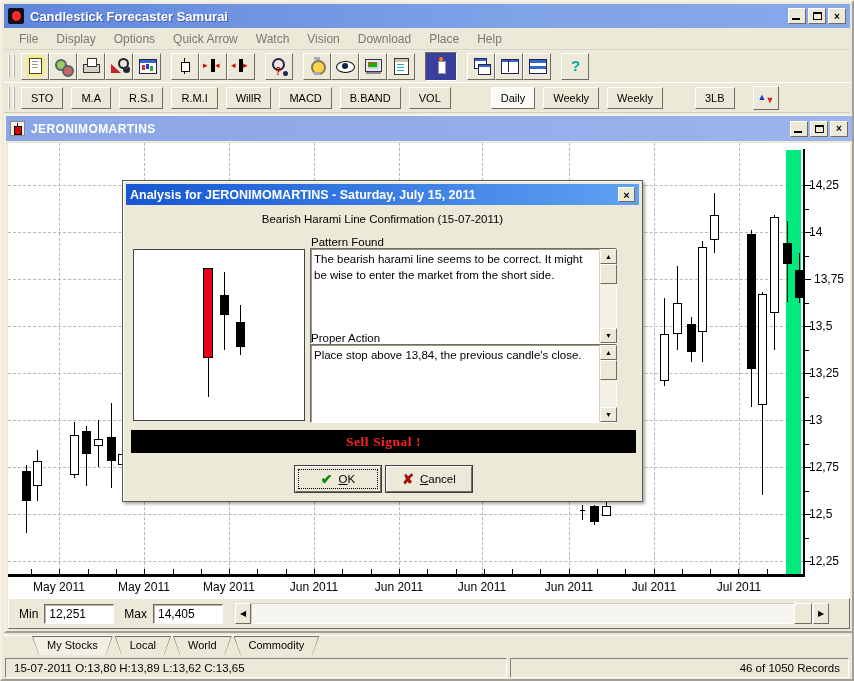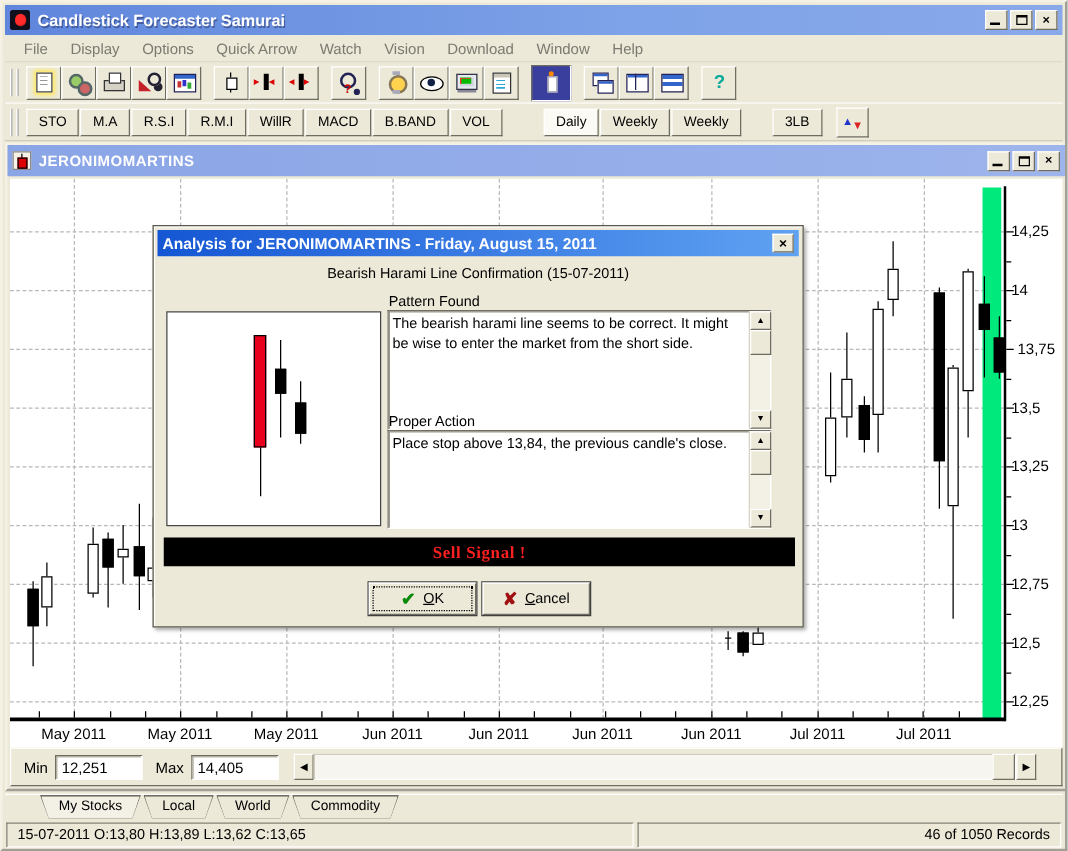--- a/index.html
+++ b/index.html
@@ -34,21 +34,21 @@
   #toolbar1 { top:48px; height:33px; border-bottom:1px solid #fff; }
   #toolbar2 { top:81px; height:30px; border-bottom:1px solid #cfccbc; }
   .tb-handle { width:7px; height:22px; margin:0 6px 0 4px; flex:none;
                border-left:2px ridge #fff; border-right:2px ridge #fff; }
   .tb-groups { display:flex; align-items:center; gap:10px; }
   .tb-group { display:flex; }
   .tbtn { width:28px; height:27px; background:#ECE9D8; border:1px solid; border-color:#fff #6f6d61 #6f6d61 #fff;
           display:flex; align-items:center; justify-content:center; padding:0; cursor:default; }
   .tbtn-pressed { background:#3A3F9E; border-color:#6f6d61 #fff #fff #6f6d61; width:32px; height:29px; }
   .ibtn { height:22px; padding:2px 9px; background:#ECE9D8; border:1px solid; border-color:#fff #6f6d61 #6f6d61 #fff;
-          font-size:11px; color:#000; margin-right:1px; cursor:default; font-family:"Liberation Sans",sans-serif; }
+          font-size:11px; color:#000; margin-right:8px; cursor:default; font-family:"Liberation Sans",sans-serif; }
   .ibtn.active { background:#FBFAF4; }
 
   
   .ic { position:relative; width:20px; height:20px; flex:none; display:inline-block; }
   .ic::before, .ic::after { content:""; position:absolute; }
   .ic-new-report::before { left:4px; top:2px; width:11px; height:14px; background:#fff; border:1px solid #444;
         box-shadow:0 0 3px 2px #ffe95e; }
   .ic-new-report::after { left:7px; top:5px; width:6px; height:8px;
         background:repeating-linear-gradient(#999 0 1px, transparent 1px 3px); }
   .ic-gears::before { left:2px; top:3px; width:8px; height:8px; border:2px solid #566; border-radius:50%; background:#9c6; }
@@ -207,21 +207,21 @@
   </div>
 
   <div class="menubar" id="menubar">
       <span class="menu-item">File</span>
       <span class="menu-item">Display</span>
       <span class="menu-item">Options</span>
       <span class="menu-item">Quick Arrow</span>
       <span class="menu-item">Watch</span>
       <span class="menu-item">Vision</span>
       <span class="menu-item">Download</span>
-      <span class="menu-item">Window</span>
+      <span class="menu-item">Place</span>
       <span class="menu-item">Help</span>
     </div>
 
   <div class="toolbar" id="toolbar1">
     <div class="tb-handle"></div>
     <div class="tb-groups" id="tb1-groups">
         <div class="tb-group">
           <button class="tbtn">
             <span class="ic ic-new-report"></span>
           </button>
@@ -492,21 +492,21 @@
       </div>
     </div>
 
   <div id="statusbar">
     <div class="st-panel st-left">15-07-2011 O:13,80 H:13,89 L:13,62 C:13,65</div>
     <div class="st-panel st-right">46 of  1050 Records</div>
   </div>
 
   <div id="dialog">
     <div class="dlg-title">
-      <span>Analysis for JERONIMOMARTINS - Friday, August 15, 2011</span>
+      <span>Analysis for JERONIMOMARTINS - Saturday, July 15, 2011</span>
       <div class="dlg-close">×</div>
     </div>
     <div class="dlg-sub">Bearish Harami Line Confirmation (15-07-2011)</div>
 
     <div id="minibox">
         <div class="wick" style="left: 74px; top: 18px; height: 129px;"></div>
         <div class="mini-body red" style="left: 69px; top: 18px; width: 10px; height: 90px;"></div>
         <div class="wick" style="left: 90px; top: 22px; height: 78px;"></div>
         <div class="mini-body black" style="left: 86px; top: 45px; width: 9px; height: 20px;"></div>
         <div class="wick" style="left: 106px; top: 55px; height: 50px;"></div>

